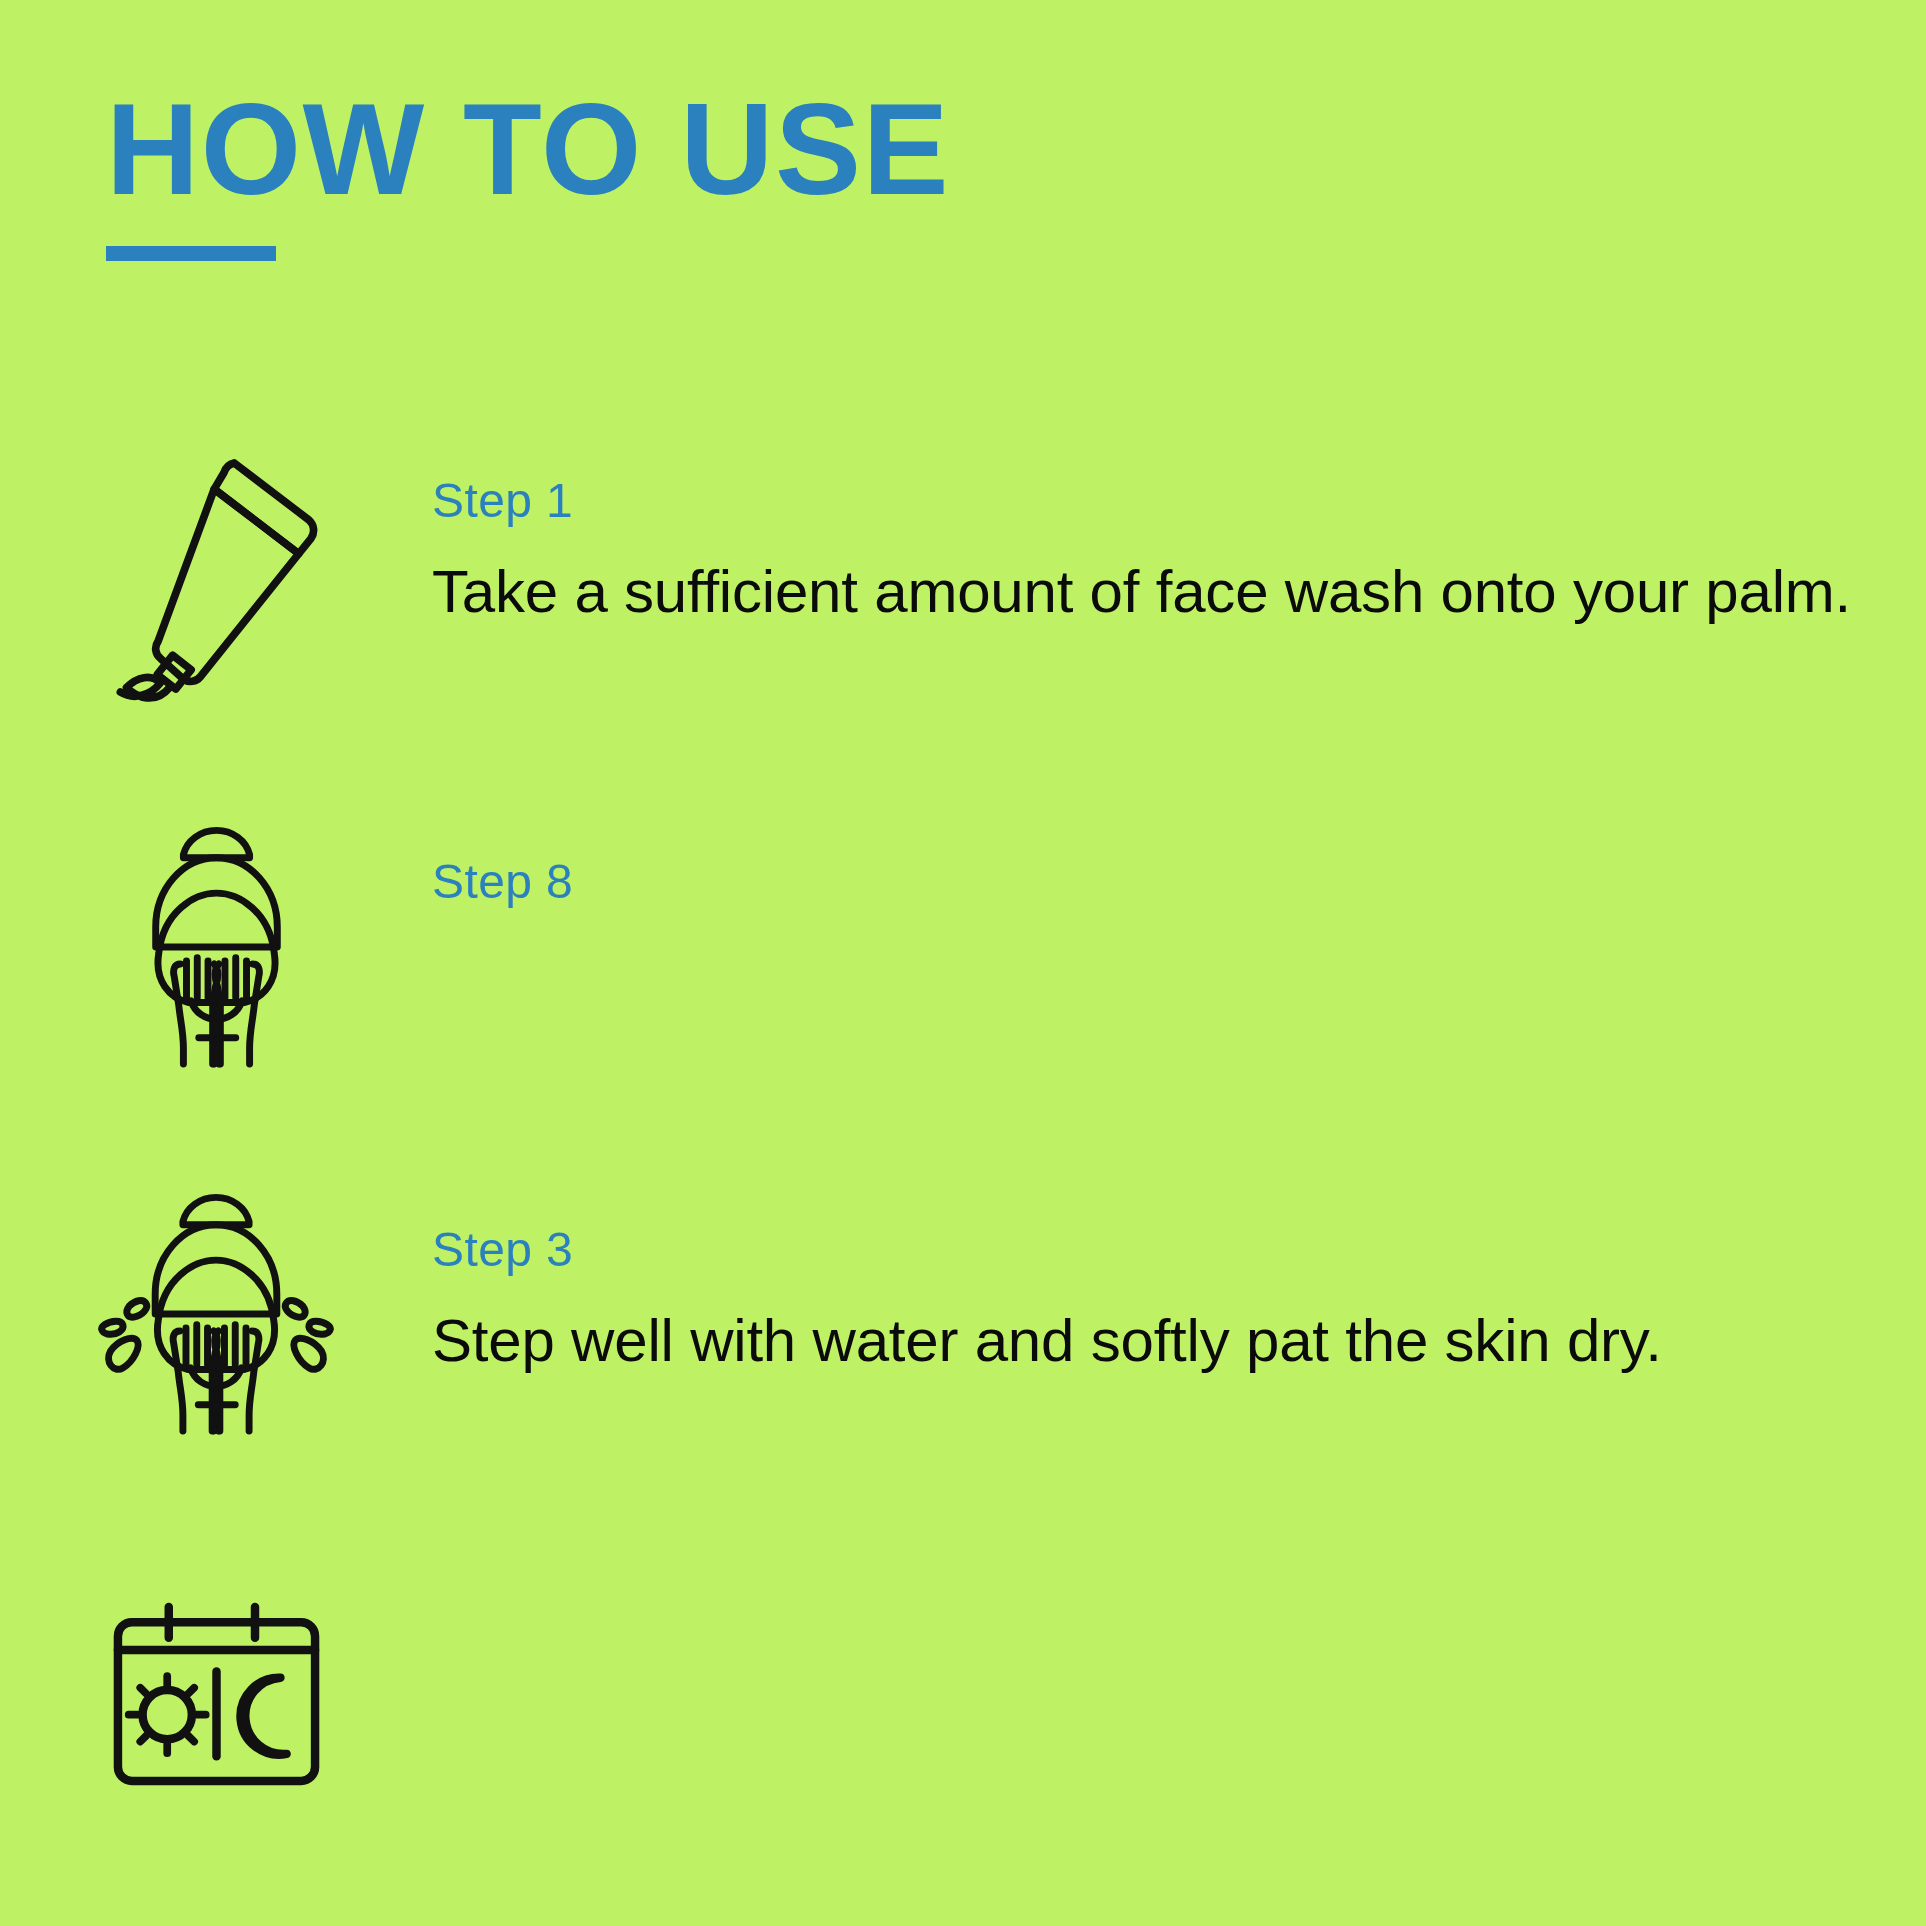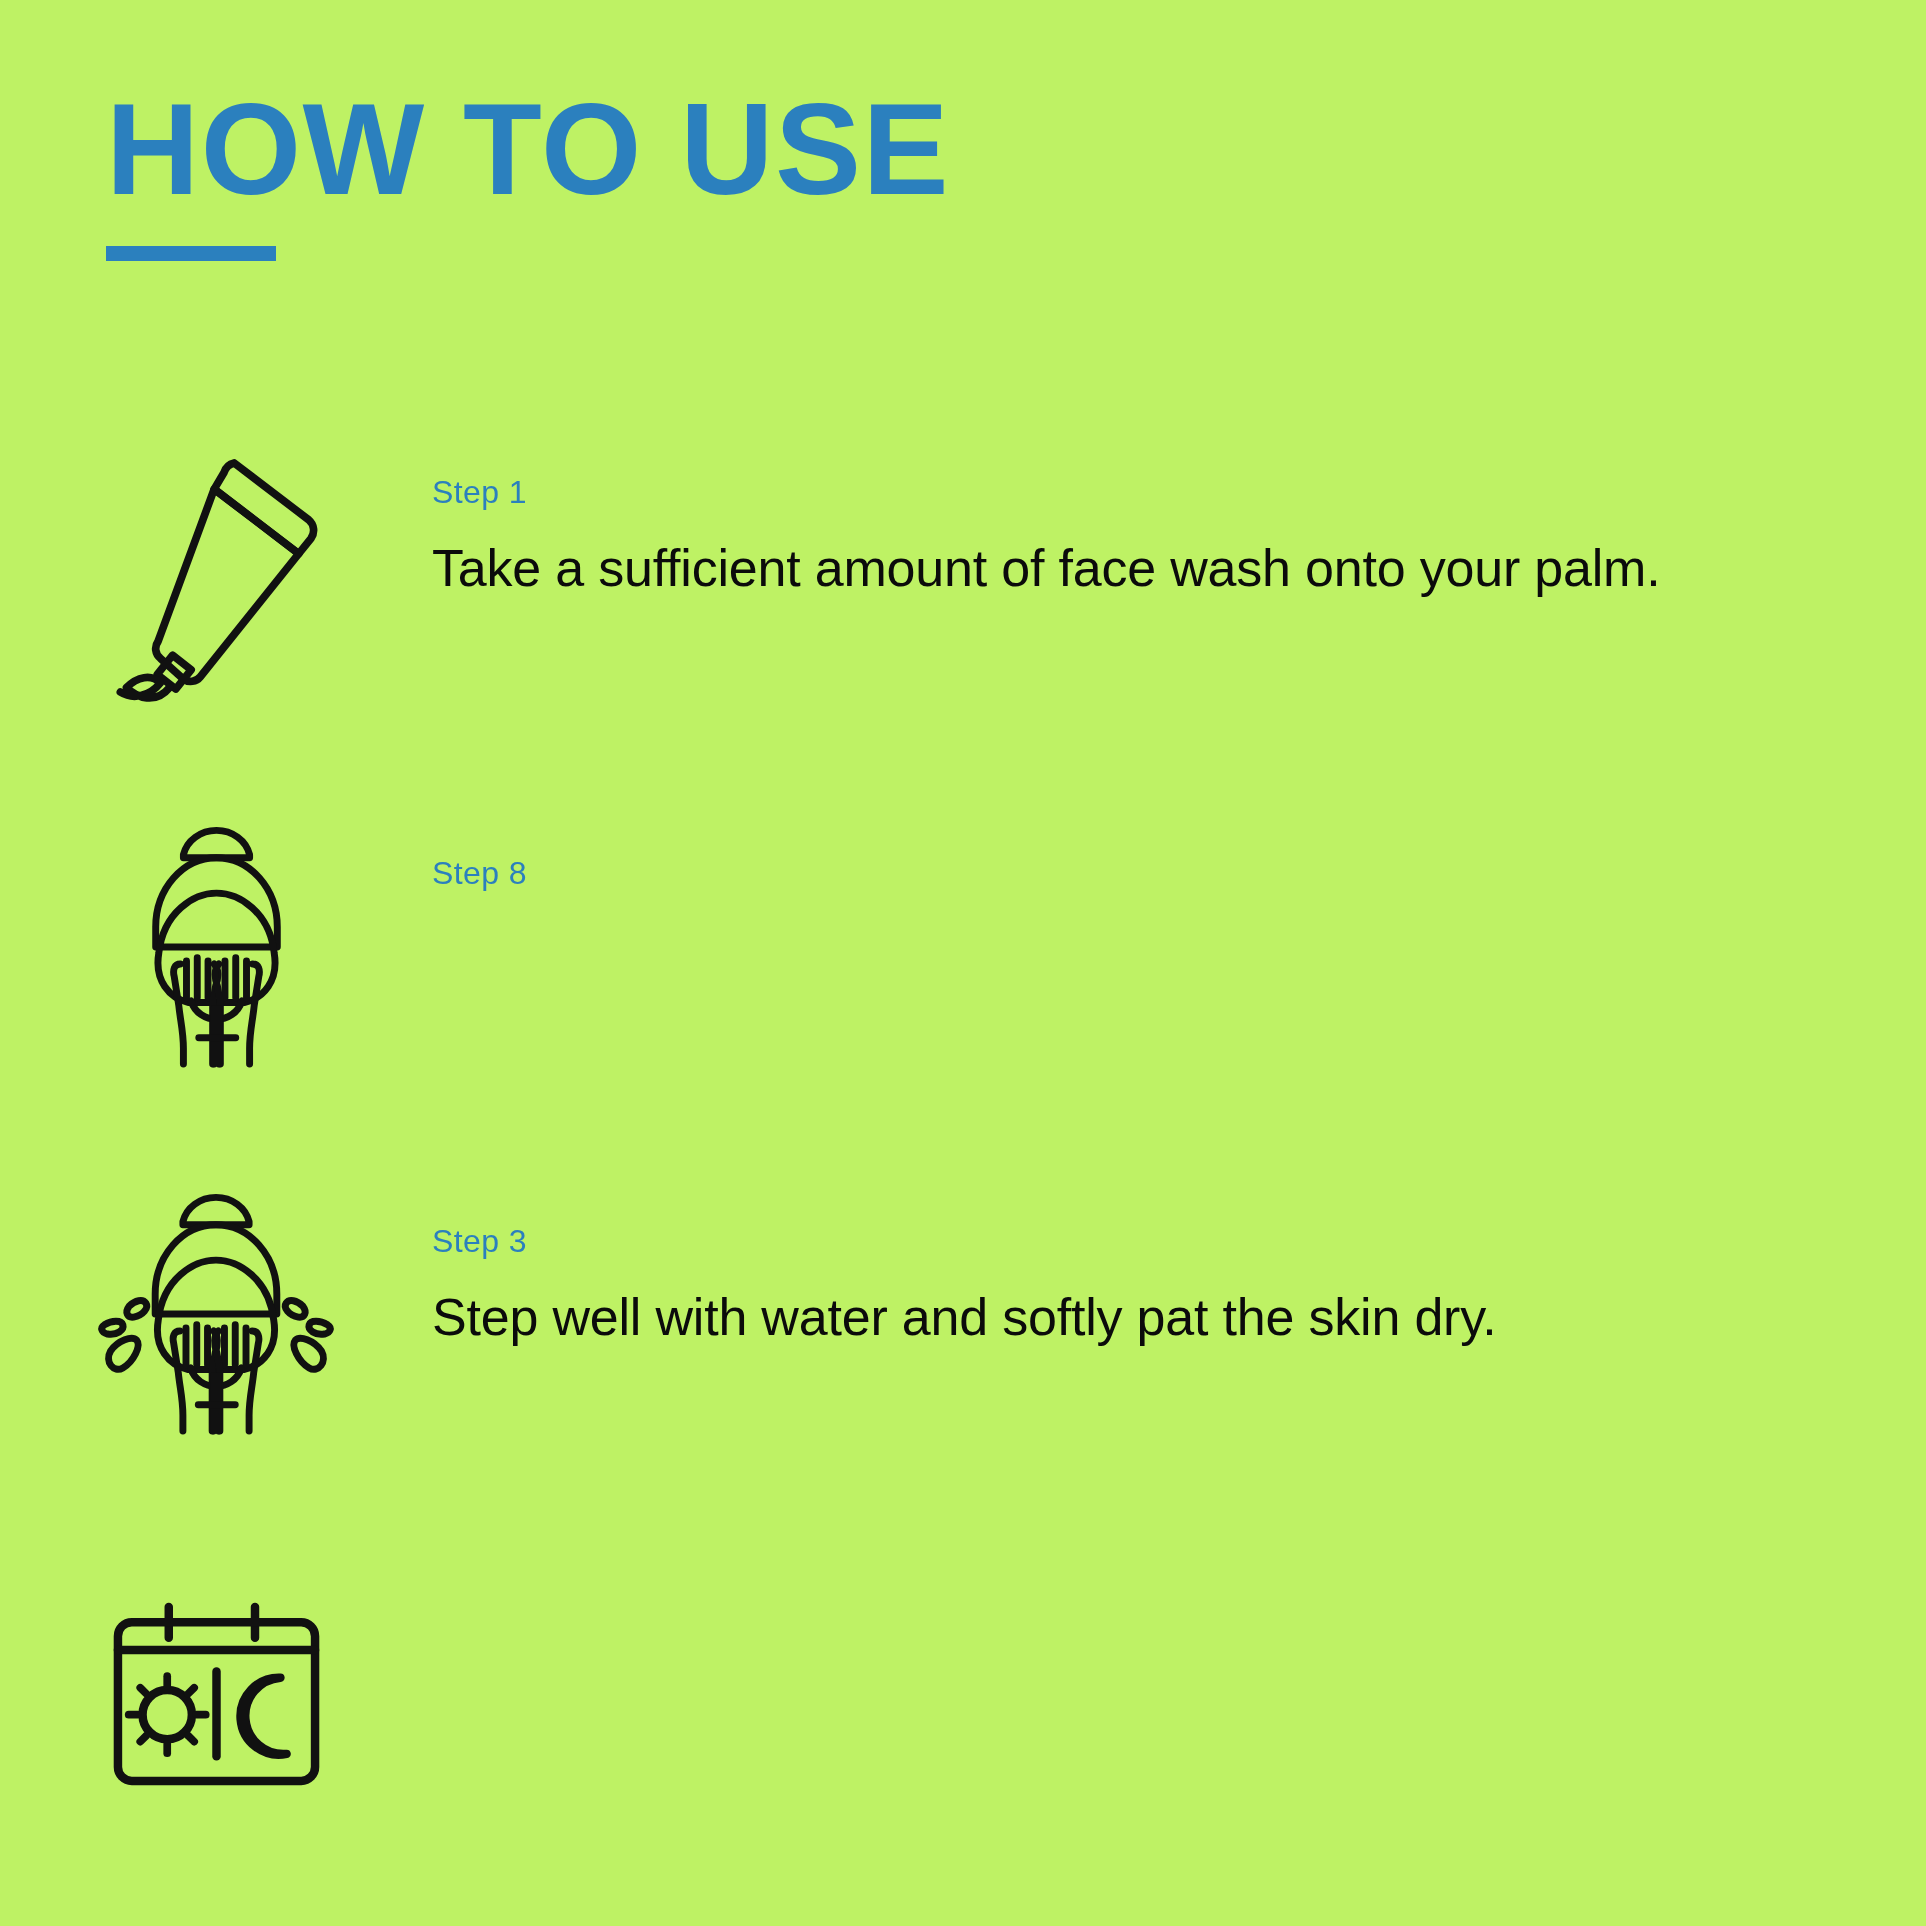--- a/index.html
+++ b/index.html
@@ -55,29 +55,29 @@
     justify-content:center;
   }
   .step-icon svg { display:block; overflow:visible; }
 
   .step-text {
     flex:1 1 auto;
     padding-top:40px;
   }
   .step-label {
     font-family:"Liberation Sans", sans-serif;
-    font-size:32px;
+    font-size:48px;
     font-weight:400;
     color:#2B80BE;
     line-height:1.1;
     letter-spacing:0.4px;
   }
   .step-desc {
     font-family:"Liberation Sans", sans-serif;
-    font-size:52px;
+    font-size:60px;
     font-weight:400;
     color:#0B0B0B;
     line-height:1.15;
     letter-spacing:-0.2px;
     margin-top:29px;
     white-space:nowrap;
   }
 
   
   .row-1 .step-icon { padding-top:17px; }

